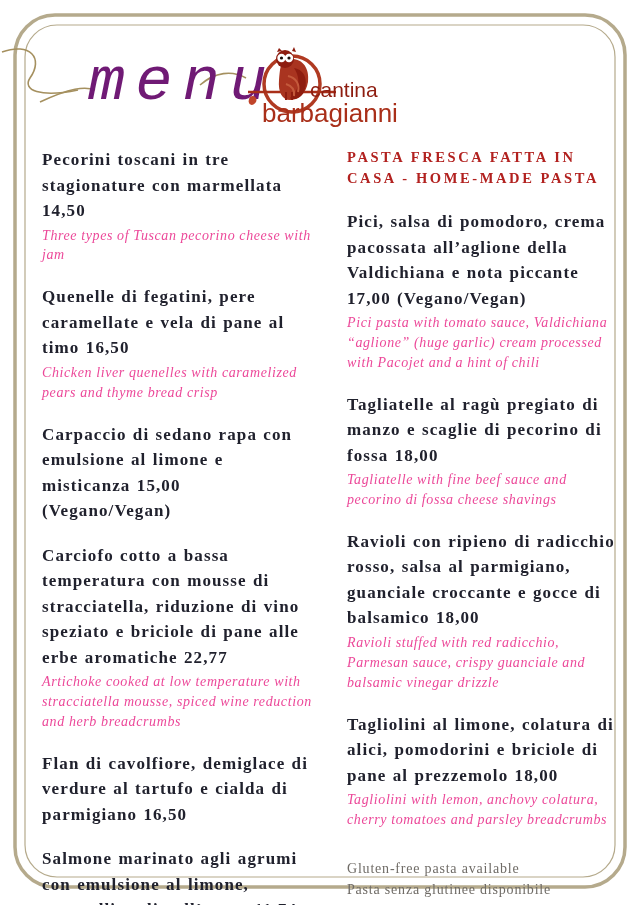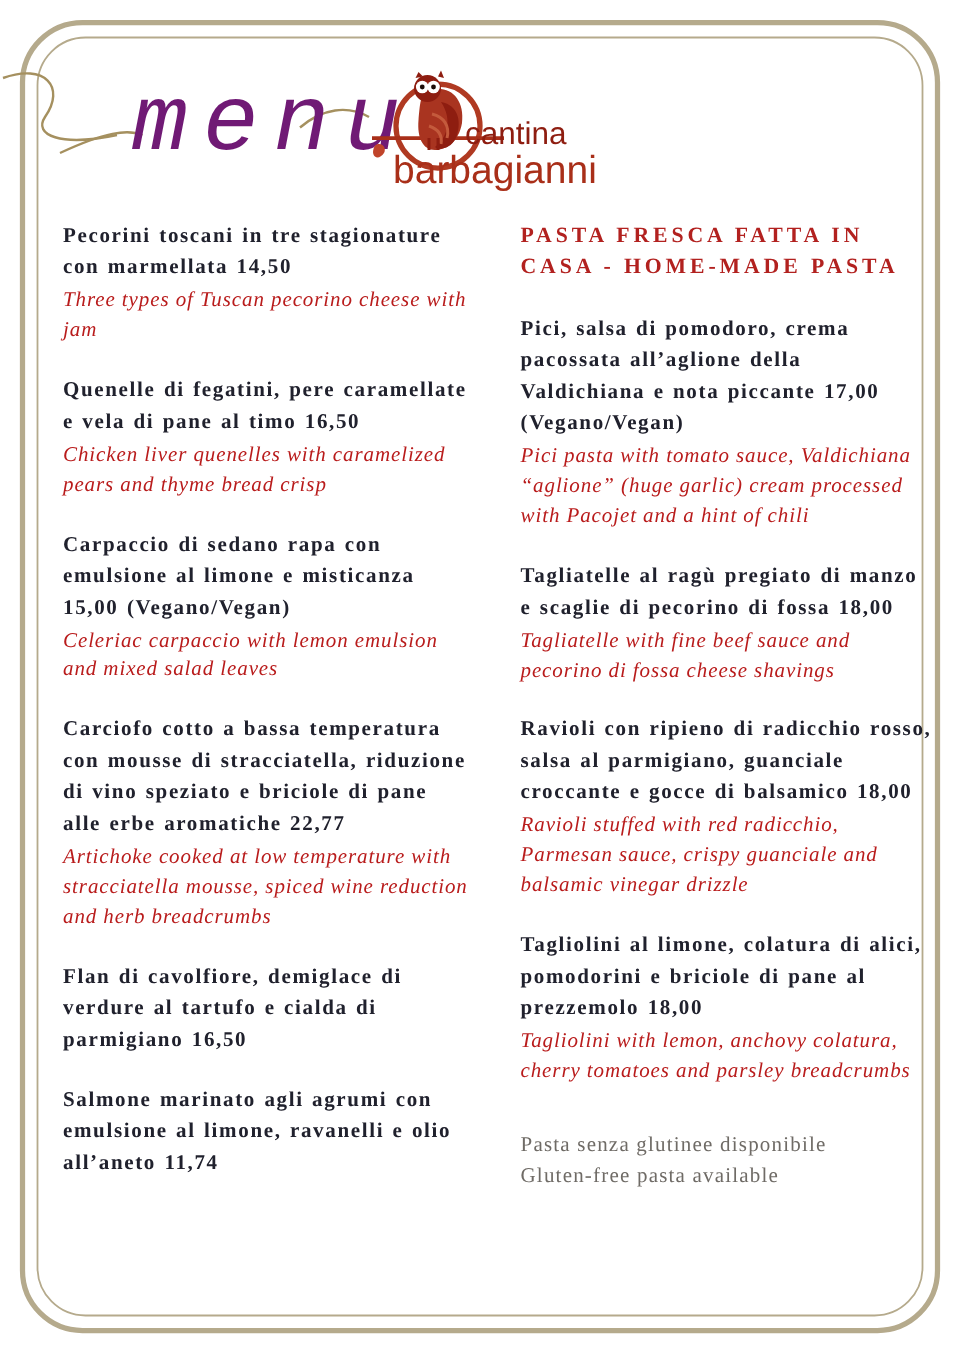--- a/index.html
+++ b/index.html
@@ -33,25 +33,25 @@
   
   .col{position:absolute;top:147px;}
   .col-left{left:42px;width:270px;}
   .col-right{left:347px;width:275px;}
   .section-title{
     font-weight:bold;font-size:14.5px;color:#b2211f;
     letter-spacing:2.6px;line-height:1.45;margin:0 0 20px 0;
   }
   .menu-item{margin:0 0 19px 0;}
   .item-title{
-    font-weight:bold;font-size:14px;color:#20212d;
+    font-weight:bold;font-size:17px;color:#20212d;
     letter-spacing:1.1px;word-spacing:1px;line-height:1.5;margin:0;
   }
   .item-desc{
-    font-style:italic;font-size:14px;color:#b91c1c;
+    font-style:italic;font-size:14px;color:#ec4899;
     letter-spacing:0.6px;line-height:1.42;margin:2px 0 0 0;
   }
   .gf-note{
     margin-top:28px;font-size:14px;color:#6f6b66;
     letter-spacing:0.8px;line-height:1.5;
   }
 </style>
 </head>
 <body>
 
@@ -99,21 +99,20 @@
   <div class="menu-item">
     <p class="item-title">Pecorini toscani in tre stagionature con marmellata 14,50</p>
     <p class="item-desc">Three types of Tuscan pecorino cheese with jam</p>
   </div>
   <div class="menu-item">
     <p class="item-title">Quenelle di fegatini, pere caramellate e vela di pane al timo 16,50</p>
     <p class="item-desc">Chicken liver quenelles with caramelized pears and thyme bread crisp</p>
   </div>
   <div class="menu-item">
     <p class="item-title">Carpaccio di sedano rapa con emulsione al limone e misticanza 15,00 (Vegano/Vegan)</p>
-    <p class="item-desc">Celeriac carpaccio with lemon emulsion and mixed salad leaves</p>
   </div>
   <div class="menu-item">
     <p class="item-title">Carciofo cotto a bassa temperatura con mousse di stracciatella, riduzione di vino speziato e briciole di pane alle erbe aromatiche 22,77</p>
     <p class="item-desc">Artichoke cooked at low temperature with stracciatella mousse, spiced wine reduction and herb breadcrumbs</p>
   </div>
   <div class="menu-item">
     <p class="item-title">Flan di cavolfiore, demiglace di verdure al tartufo e cialda di parmigiano 16,50</p>
   </div>
   <div class="menu-item">
     <p class="item-title">Salmone marinato agli agrumi con emulsione al limone, ravanelli e olio all’aneto 11,74</p>
@@ -135,16 +134,16 @@
   <div class="menu-item">
     <p class="item-title">Ravioli con ripieno di radicchio rosso, salsa al parmigiano, guanciale croccante e gocce di balsamico 18,00</p>
     <p class="item-desc">Ravioli stuffed with red radicchio, Parmesan sauce, crispy guanciale and balsamic vinegar drizzle</p>
   </div>
   <div class="menu-item">
     <p class="item-title">Tagliolini al limone, colatura di alici, pomodorini e briciole di pane al prezzemolo 18,00</p>
     <p class="item-desc">Tagliolini with lemon, anchovy colatura, cherry tomatoes and parsley breadcrumbs</p>
   </div>
 
   <div class="gf-note">
+    <div>Gluten-free pasta available</div>
     <div>Pasta senza glutinee disponibile</div>
-    <div>Gluten-free pasta available</div>
   </div>
 </div>
 
 </body></html>

